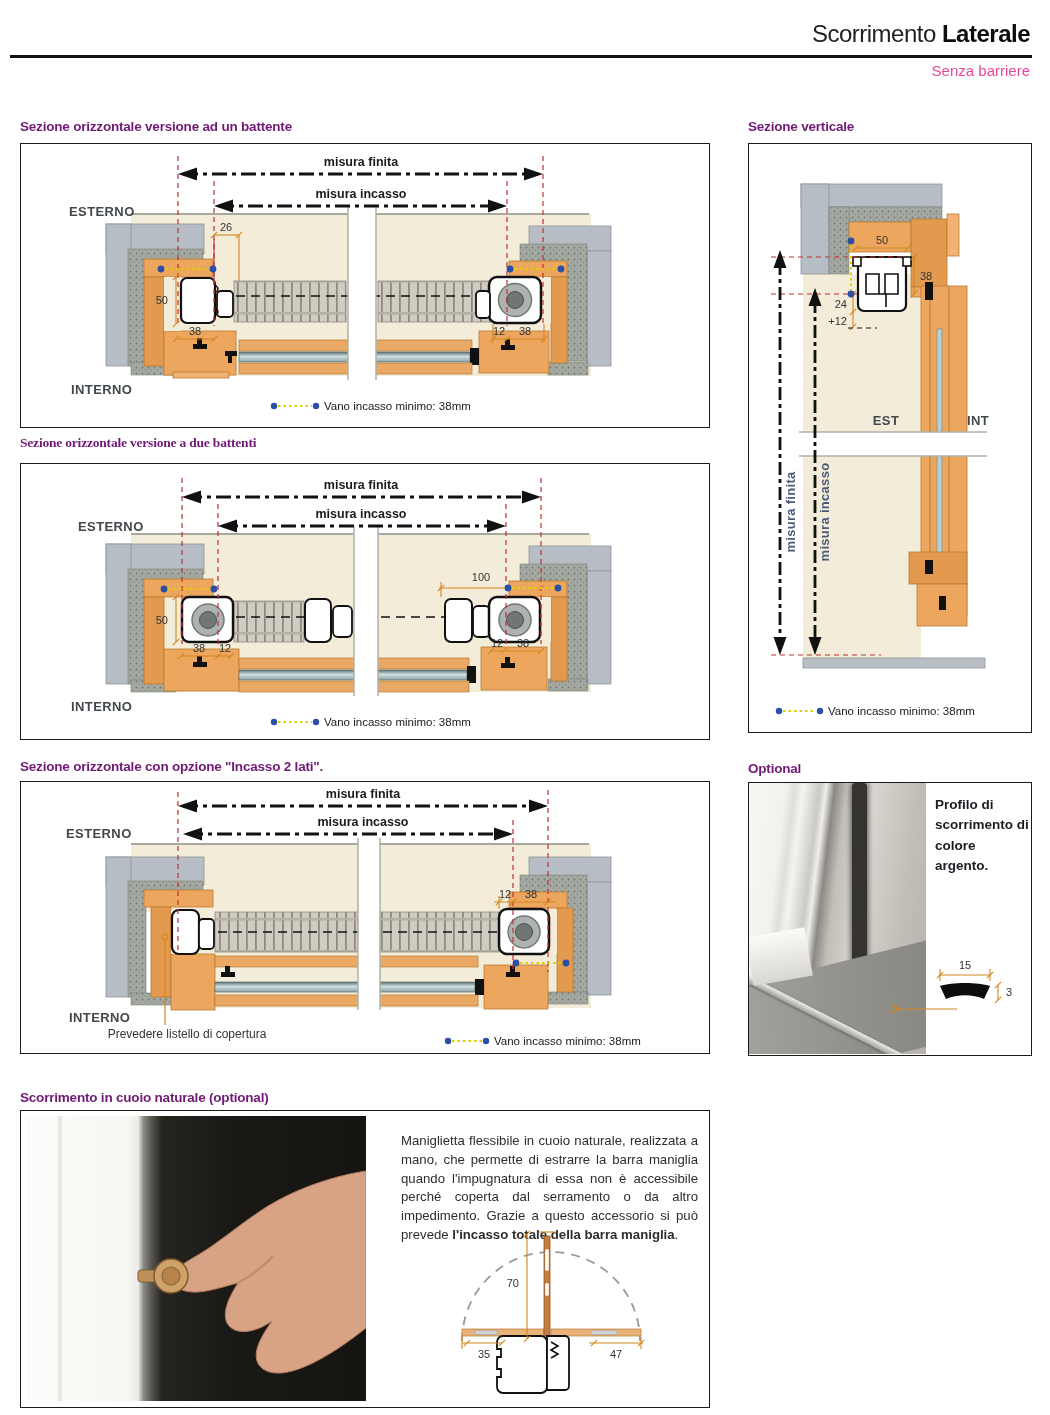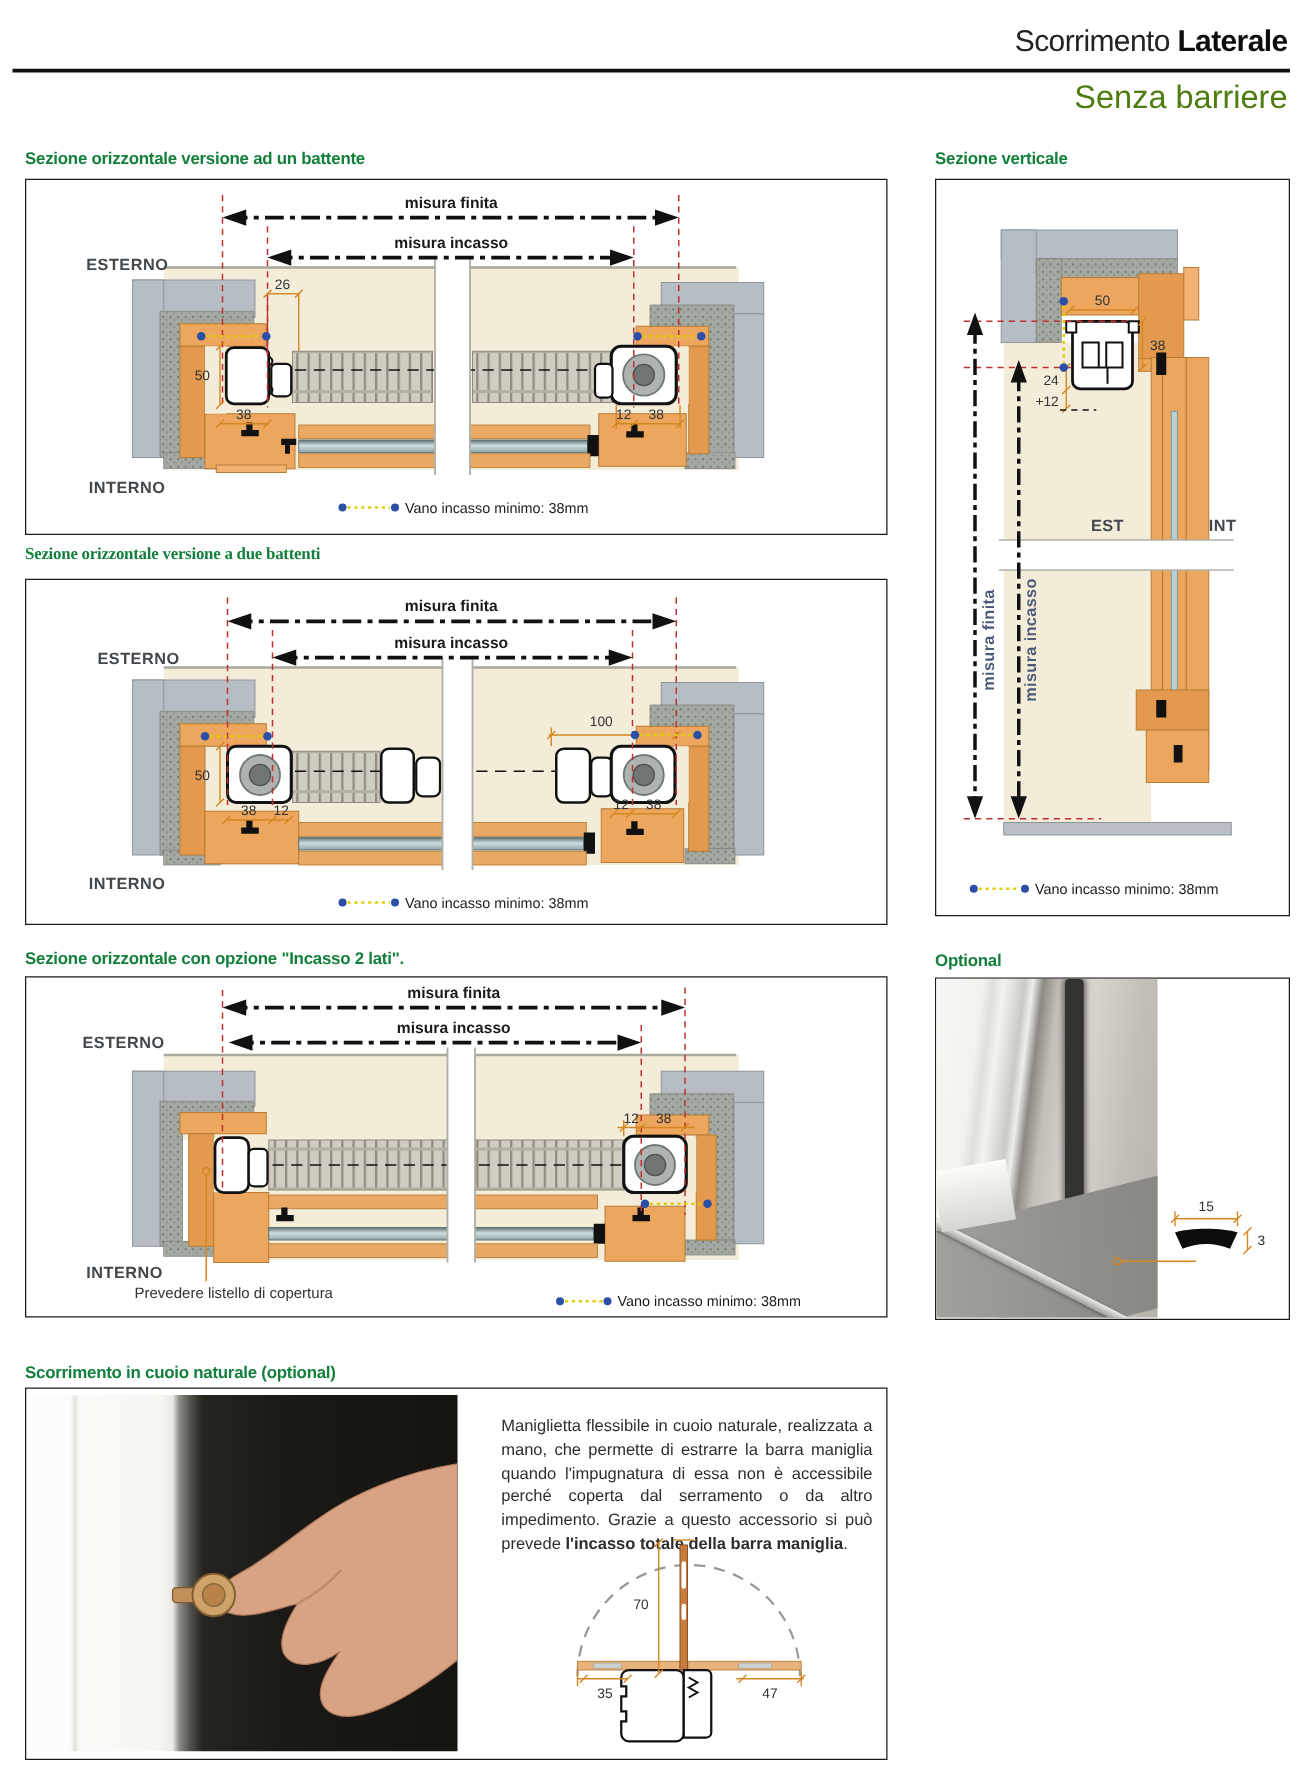--- a/index.html
+++ b/index.html
@@ -2,22 +2,22 @@
 <html><head>
 <meta charset="utf-8">
 <style>
   html,body{margin:0;padding:0;}
   body{width:1050px;height:1415px;position:relative;background:#fff;
        font-family:"Liberation Sans",sans-serif;overflow:hidden;}
   .hdr-title{position:absolute;top:20px;right:20px;font-size:24px;color:#222;
              letter-spacing:-0.5px;}
   .hdr-title b{color:#0d0d0d;}
   .hdr-rule{position:absolute;top:55px;left:10px;right:18px;height:2.5px;background:#111;}
-  .hdr-sub{position:absolute;top:62px;right:20px;font-size:26px;color:#4d7c0f;margin-left:16px;}
-  .sec-heading{position:absolute;font-size:13.5px;font-weight:bold;color:#15803d;
+  .hdr-sub{position:absolute;top:62px;right:20px;font-size:15px;color:#ec4899;margin-left:16px;}
+  .sec-heading{position:absolute;font-size:13.5px;font-weight:bold;color:#701a75;
                letter-spacing:-0.2px;white-space:nowrap;}
   .dbox{position:absolute;border:1.5px solid #1a1a1a;background:#fff;box-sizing:border-box;}
   svg{display:block;}
   svg text{font-family:"Liberation Sans",sans-serif;}
   .dim{font-size:11px;fill:#333;}
   .arrlab{font-size:12.5px;font-weight:bold;fill:#1a1a1a;}
   .side{font-size:13px;font-weight:bold;fill:#43484c;letter-spacing:0.4px;}
   .leg{font-size:11.5px;fill:#1a1a1a;}
   .vlab{font-size:13px;font-weight:bold;fill:#4a5a78;letter-spacing:0.3px;}
   .note{font-size:12px;fill:#333;}
@@ -551,20 +551,21 @@
 
 <div class="sec-heading" style="left:748px;top:761px;">Optional</div>
 <div class="dbox" style="left:748px;top:782px;width:284px;height:274px;">
   <div class="photo" style="left:0;top:0;width:177px;height:271px;
        background:linear-gradient(97deg,#f7f7f5 0%,#f2f1ee 18%,#e0ded9 22%,#f4f3f0 26%,#cbc9c3 34%,#efeeeb 37%,#8b8982 41%,#c2bfb8 47%,#d8d5ce 60%,#c2bfb8 80%,#b5b2ab 100%);">
     <div style="position:absolute;left:58%;top:0;width:15px;height:66%;background:#343330;border-radius:4px;box-shadow:0 0 4px 2px rgba(40,40,38,0.55);"></div>
     <div style="position:absolute;left:-30%;top:66%;width:170%;height:38%;background:linear-gradient(100deg,#aba9a3,#918f8a 55%,#818079);transform:rotate(-14deg);"></div>
     <div style="position:absolute;left:-12%;top:67%;width:140%;height:7px;background:linear-gradient(#ecece8,#9fa09c);transform:rotate(27deg);transform-origin:left top;box-shadow:0 1px 3px rgba(60,60,58,0.6);"></div>
     <div style="position:absolute;left:0;top:55%;width:34%;height:18%;background:linear-gradient(#fbfbf9,#d8d6d0);transform:rotate(-10deg);"></div>
   </div>
+  <div class="opt-caption">Profilo di scorrimento di colore argento.</div>
   <svg style="position:absolute;left:183px;top:172px;" width="98" height="95" viewBox="0 0 98 95">
     <g stroke="#d4861f" stroke-width="1.1" fill="none">
       <line x1="8" y1="20" x2="58" y2="20"></line>
       <path d="M4.8,23.2 L11.2,16.8 M54.8,23.2 L61.2,16.8"></path>
       <line x1="8" y1="14" x2="8" y2="26"></line>
         <line x1="58" y1="14" x2="58" y2="26"></line>
       <line x1="66" y1="30" x2="66" y2="45"></line>
       <path d="M62.8,33.2 L69.2,26.8 M62.8,48.2 L69.2,41.8"></path>
     </g>
     <path d="M8,31 C20,27 46,27 58,31 L52,44 C40,39 26,39 14,44 Z" fill="#0d0d0d"></path>

